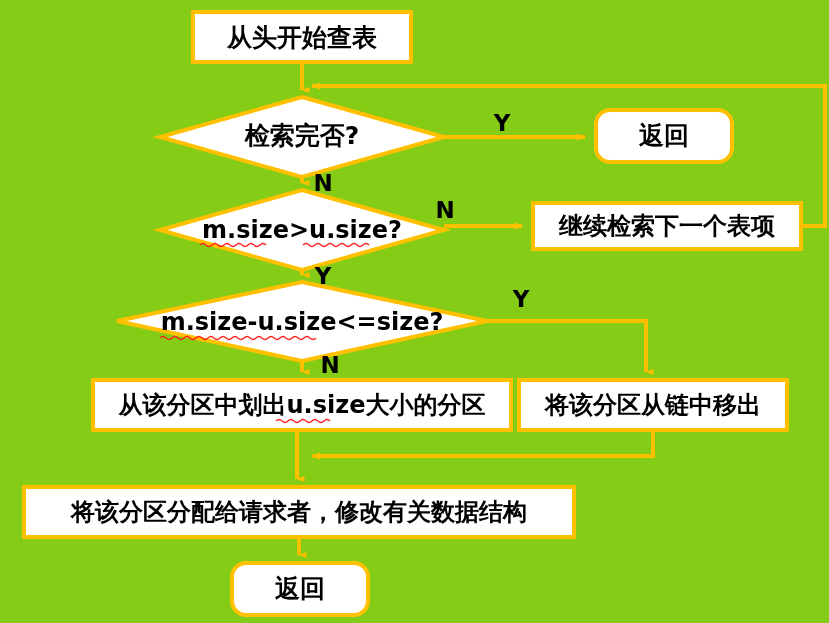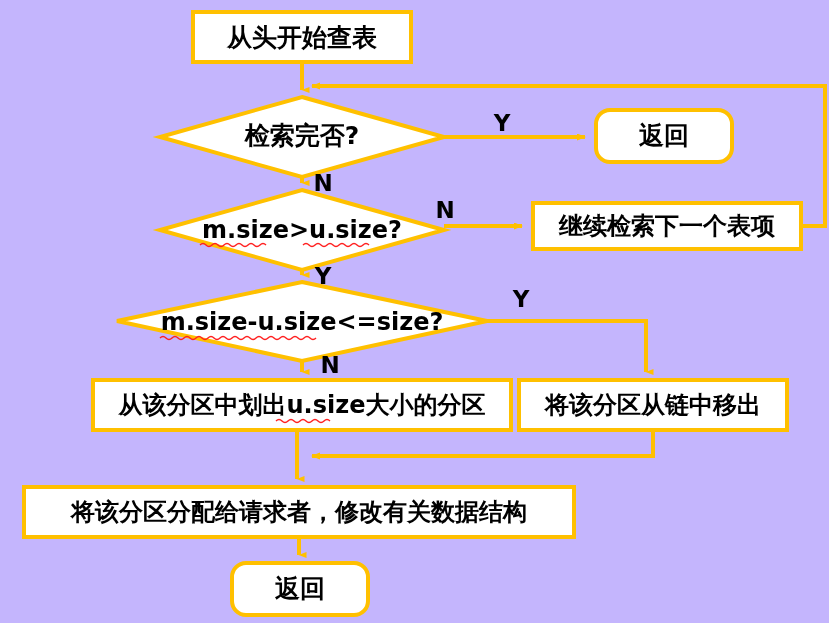--- a/index.html
+++ b/index.html
@@ -7,21 +7,21 @@
     padding: 0;
     background: #ffffff;
   }
   body {
     font-family: "DejaVu Sans", "Liberation Sans", sans-serif;
   }
   #canvas {
     position: relative;
     width: 829px;
     height: 623px;
-    background: #c4b5fd;
+    background: #84cc16;
     overflow: hidden;
   }
   #flow-svg {
     position: absolute;
     left: 0;
     top: 0;
     width: 829px;
     height: 623px;
   }
   .node-text {

